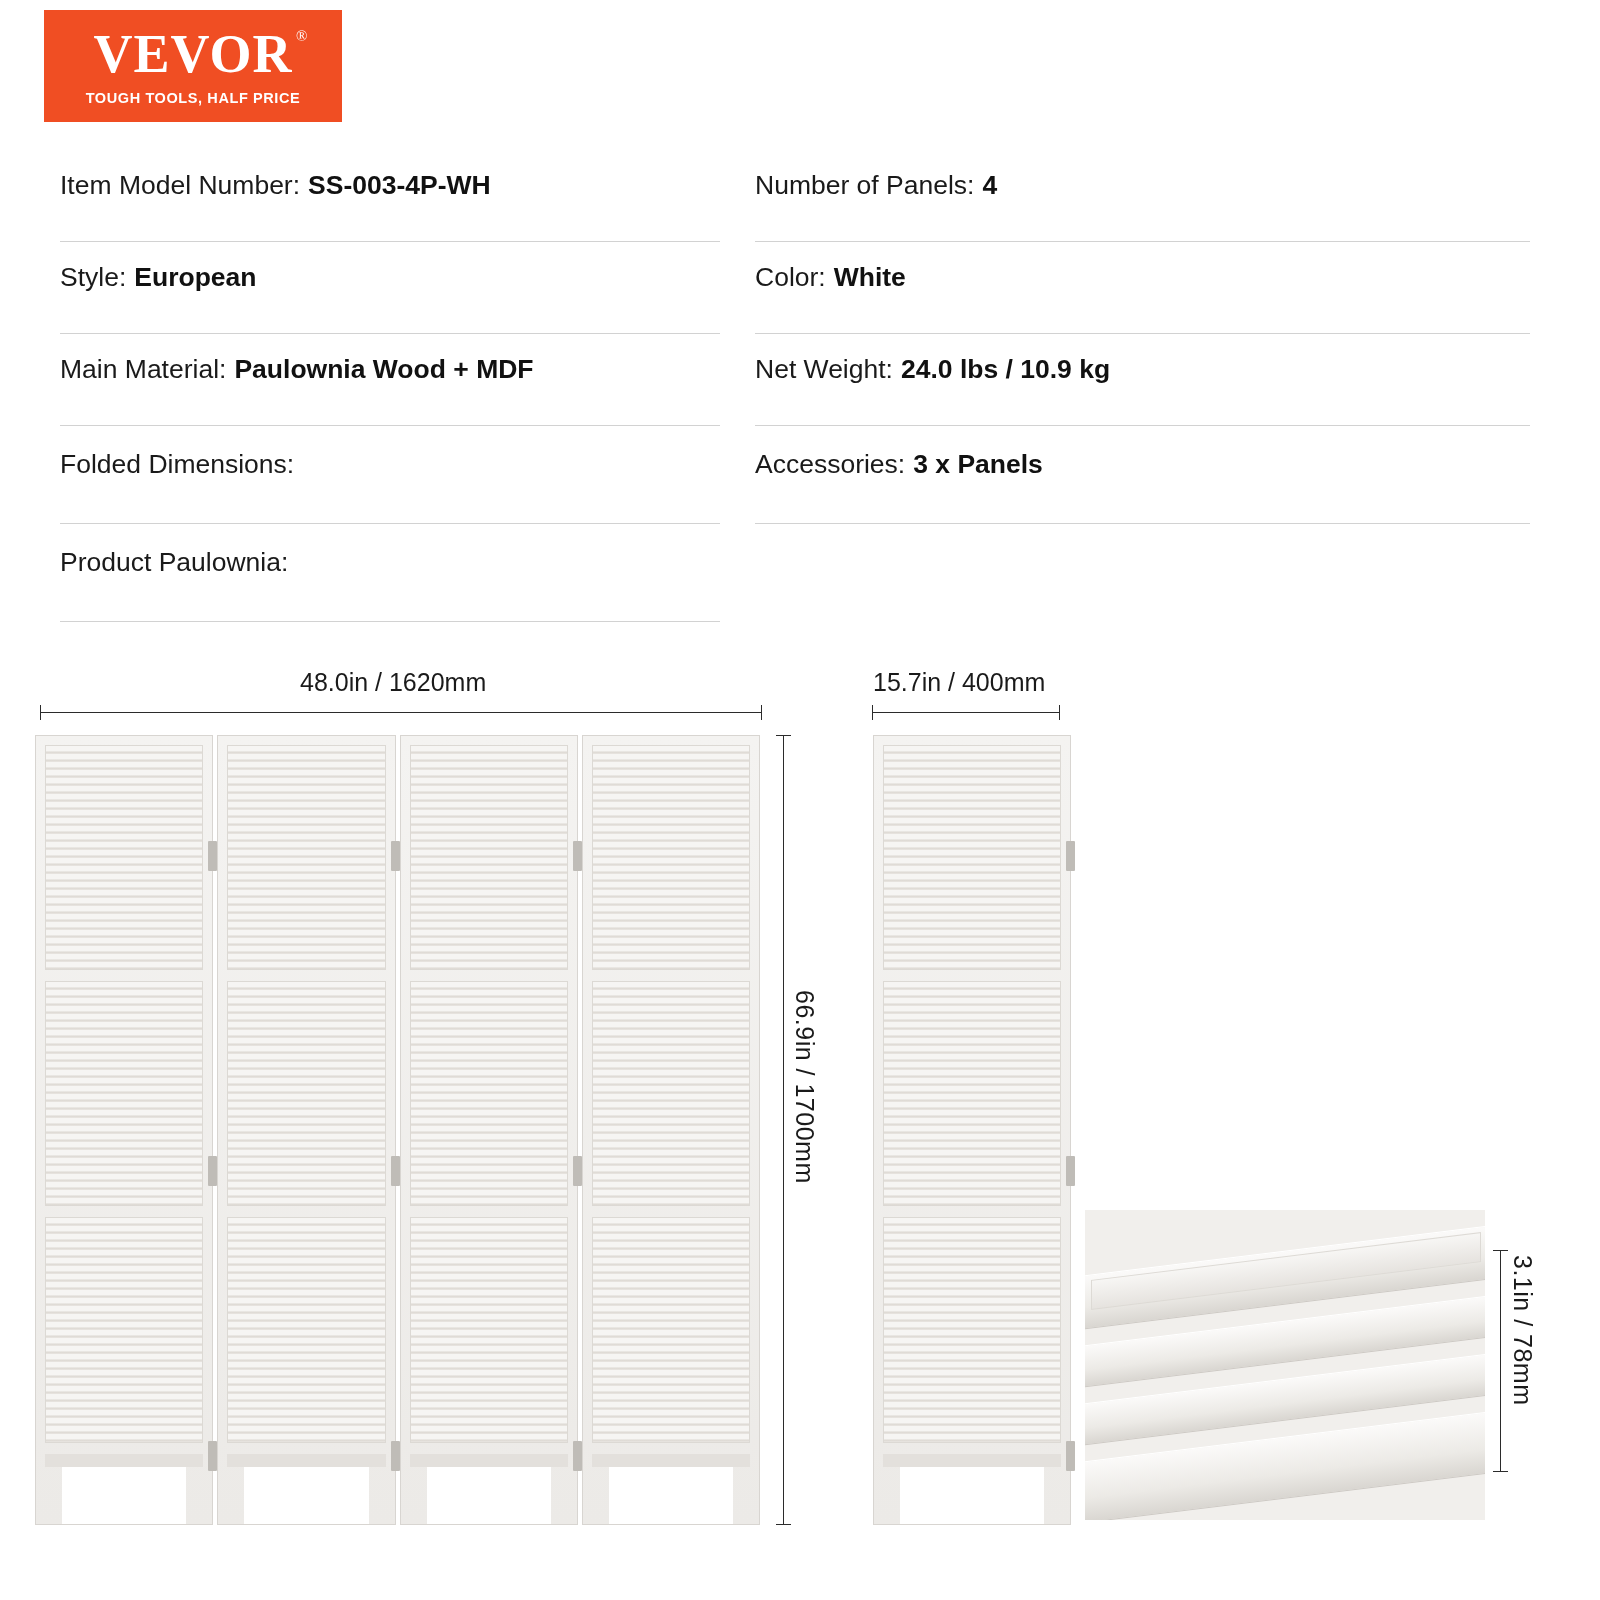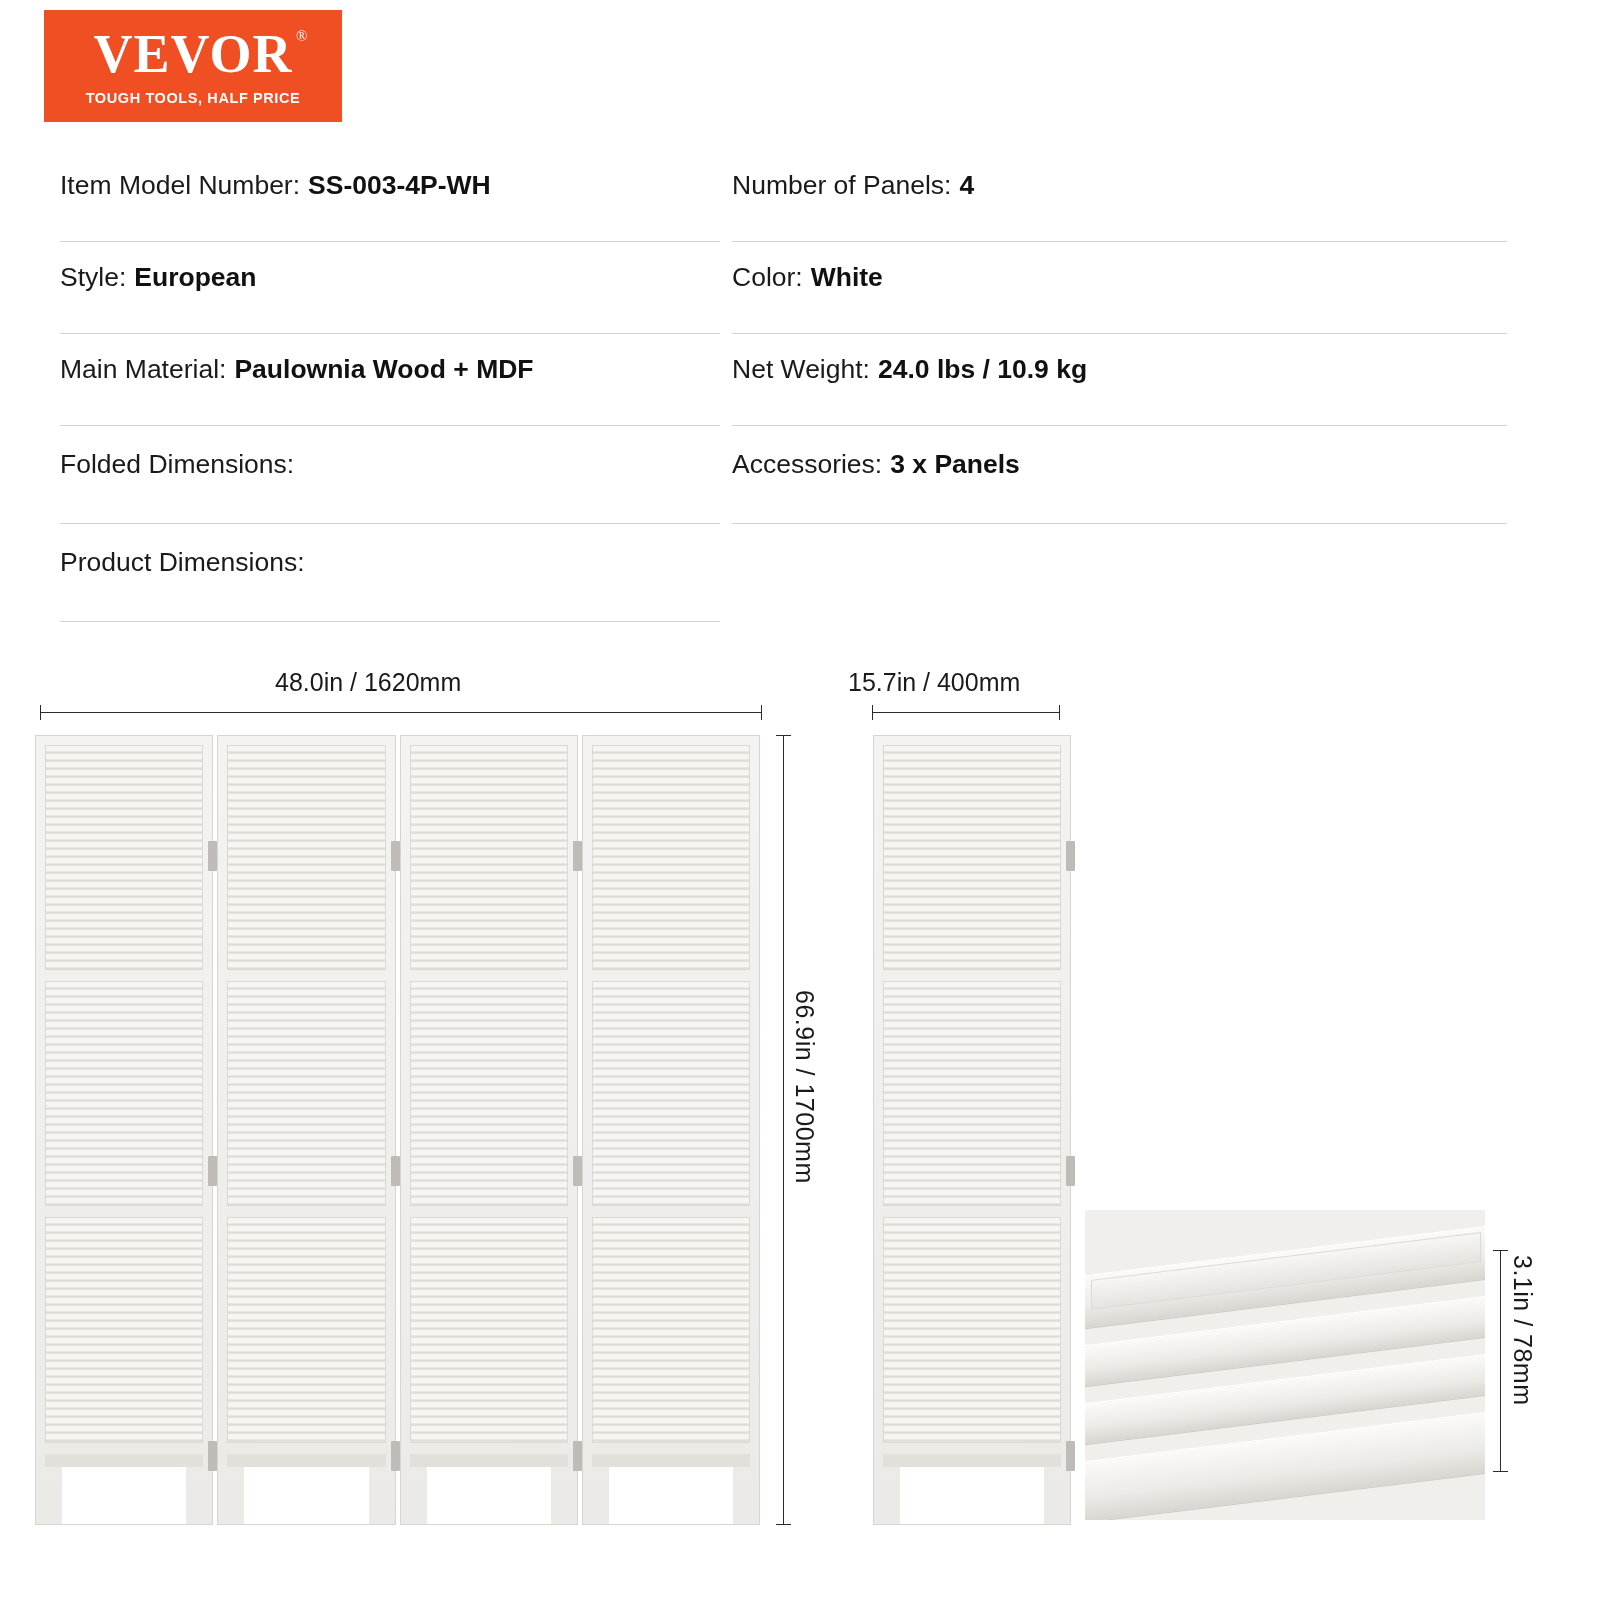--- a/index.html
+++ b/index.html
@@ -59,21 +59,21 @@
     left: 0;
     top: 150px;
     width: 1600px;
     height: 480px;
   }
   .col {
     position: absolute;
     top: 0;
   }
   .col-left { left: 60px; width: 660px; }
-  .col-right { left: 732px; width: 775px; }
+  .col-right { left: 755px; width: 775px; }
 
   .spec-row {
     position: relative;
     border-bottom: 1.5px solid #d2d2d2;
     display: flex;
     align-items: flex-end;
     box-sizing: border-box;
     padding-bottom: 20px;
   }
   .spec-label {
@@ -109,20 +109,21 @@
     top: 640px;
     width: 1600px;
     height: 960px;
   }
 
   .dim-text {
     position: absolute;
     font-size: 25px;
     color: #1a1a1a;
     white-space: nowrap;
+    margin-left: 25px;
   }
 
   
   .hline {
     position: absolute;
     height: 1px;
     background: #2b2b2b;
   }
   .hline::before, .hline::after {
     content: "";
@@ -297,21 +298,21 @@
       <span class="spec-value">European</span>
     </div>
     <div class="spec-row r3">
       <span class="spec-label">Main Material:</span>
       <span class="spec-value">Paulownia Wood + MDF</span>
     </div>
     <div class="spec-row r4">
       <span class="spec-label">Folded Dimensions:</span>
     </div>
     <div class="spec-row r5">
-      <span class="spec-label">Product Dimensions:</span>
+      <span class="spec-label">Product Paulownia:</span>
     </div>
   </div>
 
   <div class="col col-right">
     <div class="spec-row r1">
       <span class="spec-label">Number of Panels:</span>
       <span class="spec-value">4</span>
     </div>
     <div class="spec-row r2">
       <span class="spec-label">Color:</span>

